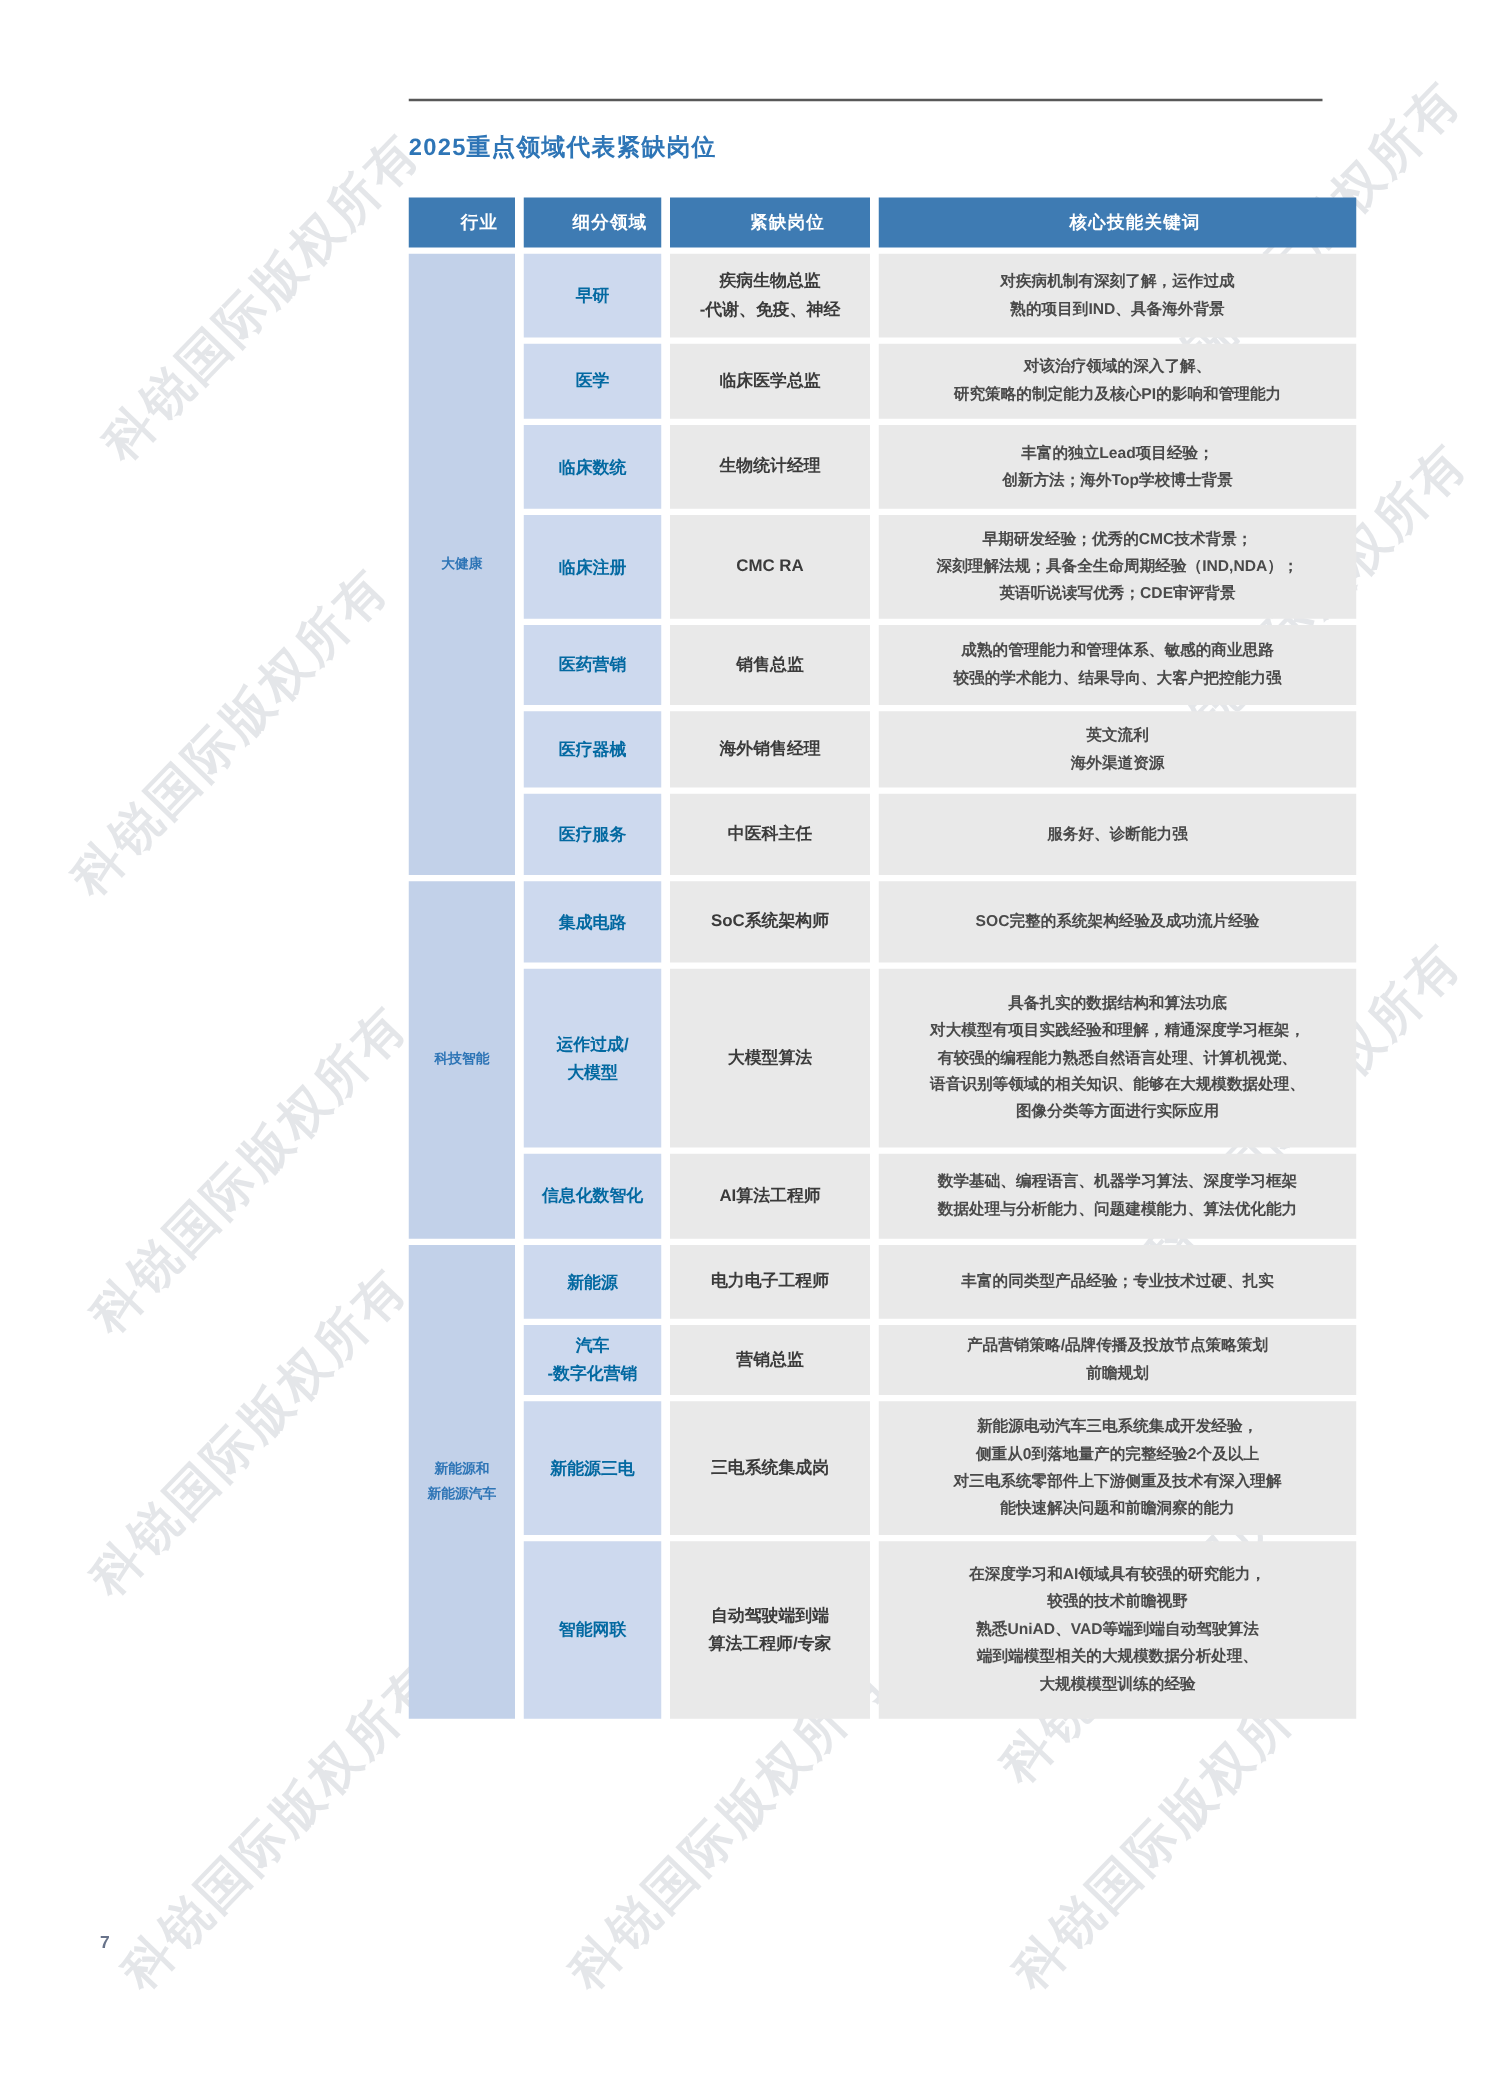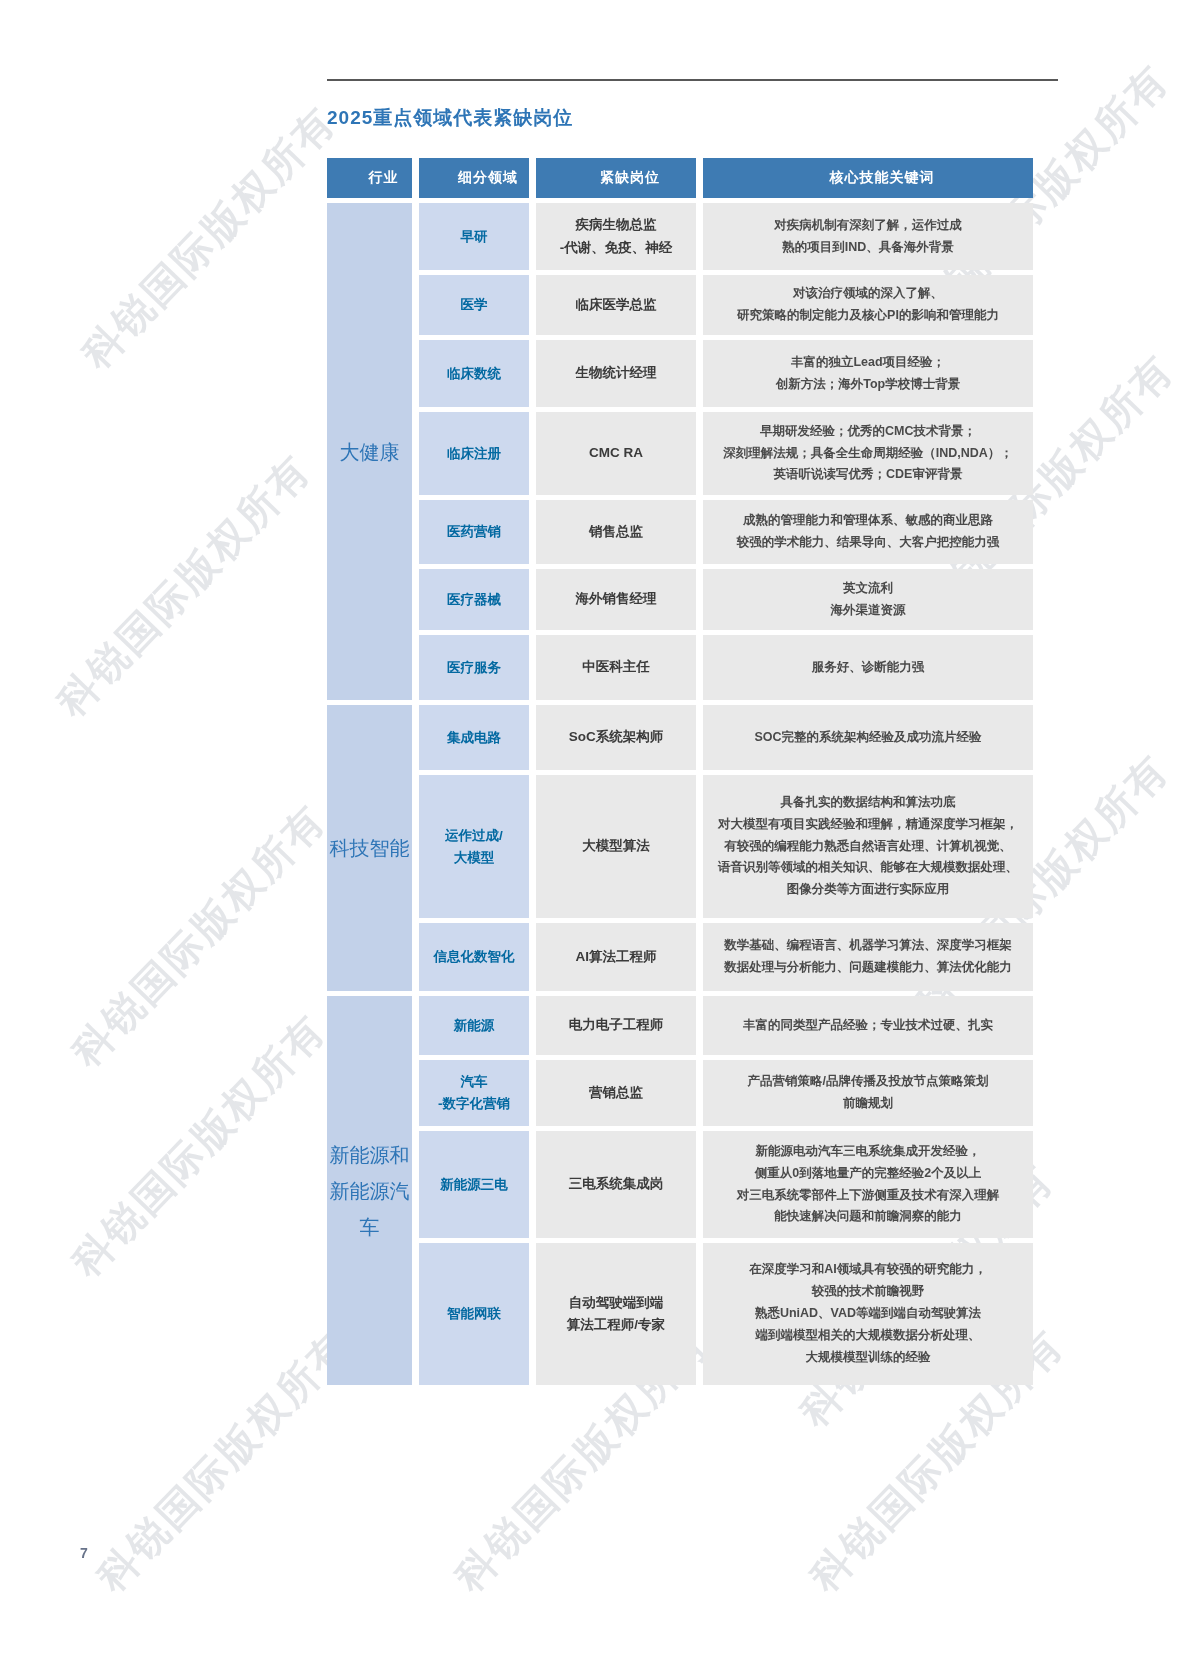--- a/index.html
+++ b/index.html
@@ -36,24 +36,24 @@
   .table-wrap{position:absolute;left:320px;top:153px;z-index:2;}
   table{border-collapse:separate;border-spacing:7px 5px;table-layout:fixed;}
   th,td{text-align:center;vertical-align:middle;white-space:pre-line;}
   th{
     background:var(--header-bg);color:#ffffff;
     font-size:14px;font-weight:700;height:40px;letter-spacing:1px;padding-left:28px;
   }
   th.c0{width:85px;}
   th.c1{width:110px;}
   th.c2{width:160px;}
-  th.c3{width:330px;}
+  th.c3{width:382px;}
   td.industry{
     background:var(--industry-bg);color:var(--accent);
-    font-size:20px;font-weight:400;line-height:1.8;
+    font-size:11px;font-weight:700;line-height:1.8;
   }
   td.segment{
     background:var(--segment-bg);color:#0369a1;
     font-size:13.5px;font-weight:700;line-height:1.6;
   }
   td.position{
     background:var(--cell-bg);color:#3b3b3b;
     font-size:13.5px;font-weight:700;line-height:1.65;
   }
   td.skills{
@@ -164,21 +164,21 @@
           <td class="skills">数学基础、编程语言、机器学习算法、深度学习框架
 数据处理与分析能力、问题建模能力、算法优化能力</td>
         </tr>
         <tr style="height: 59px;">
           <td class="industry" rowspan="4">新能源和
 新能源汽车</td>
           <td class="segment">新能源</td>
           <td class="position">电力电子工程师</td>
           <td class="skills">丰富的同类型产品经验；专业技术过硬、扎实</td>
         </tr>
-        <tr style="height: 66px;">
+        <tr style="height: 56px;">
           <td class="segment">汽车
 -数字化营销</td>
           <td class="position">营销总监</td>
           <td class="skills">产品营销策略/品牌传播及投放节点策略策划
 前瞻规划</td>
         </tr>
         <tr style="height: 107px;">
           <td class="segment">新能源三电</td>
           <td class="position">三电系统集成岗</td>
           <td class="skills">新能源电动汽车三电系统集成开发经验，

